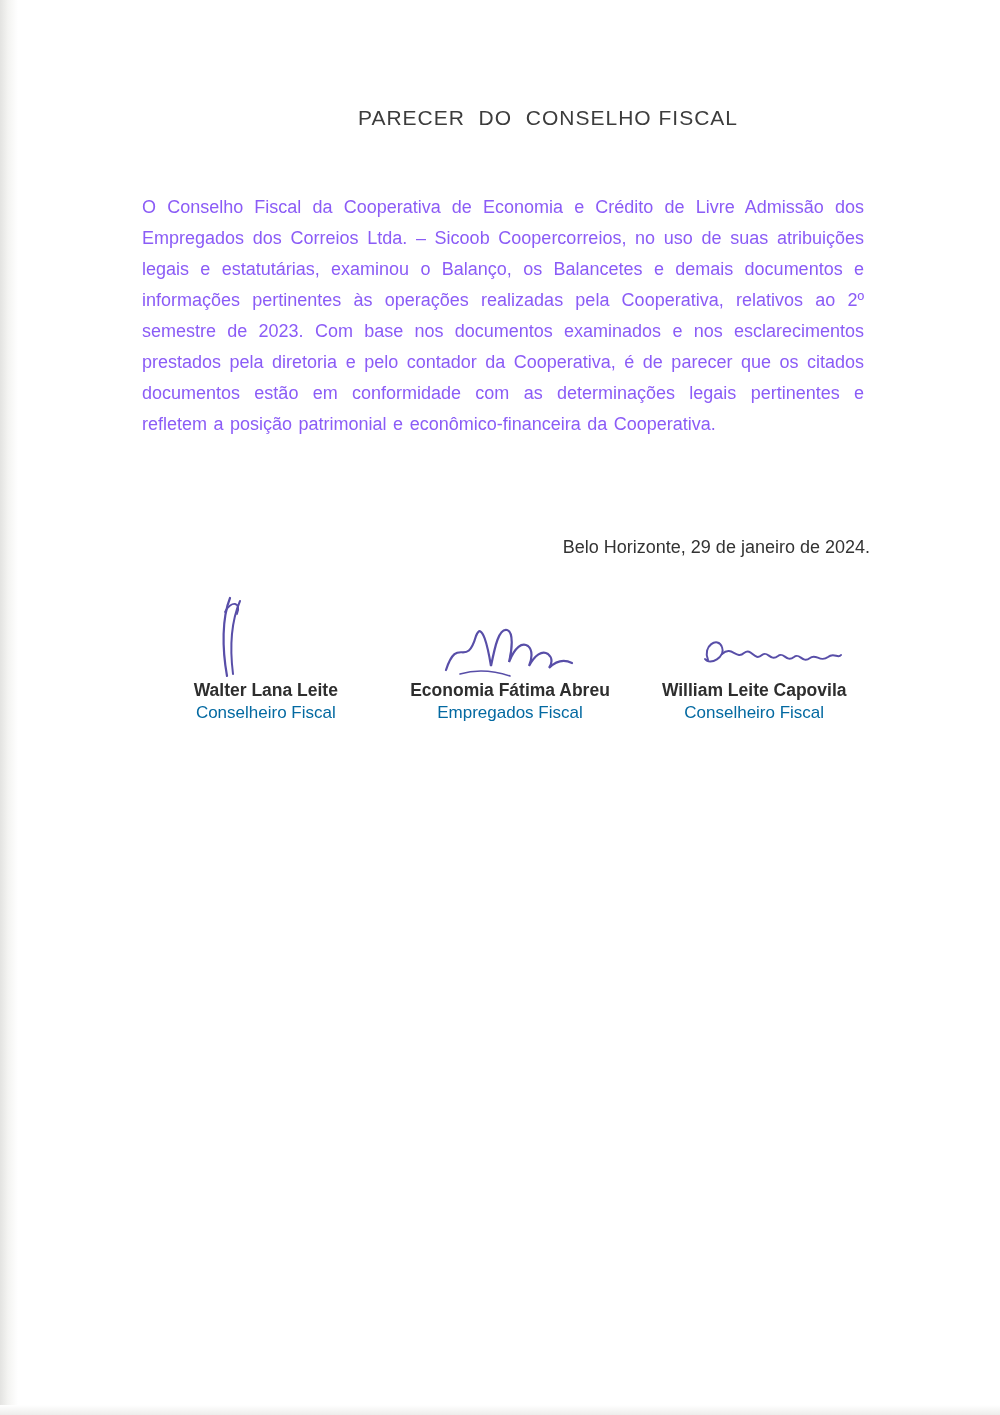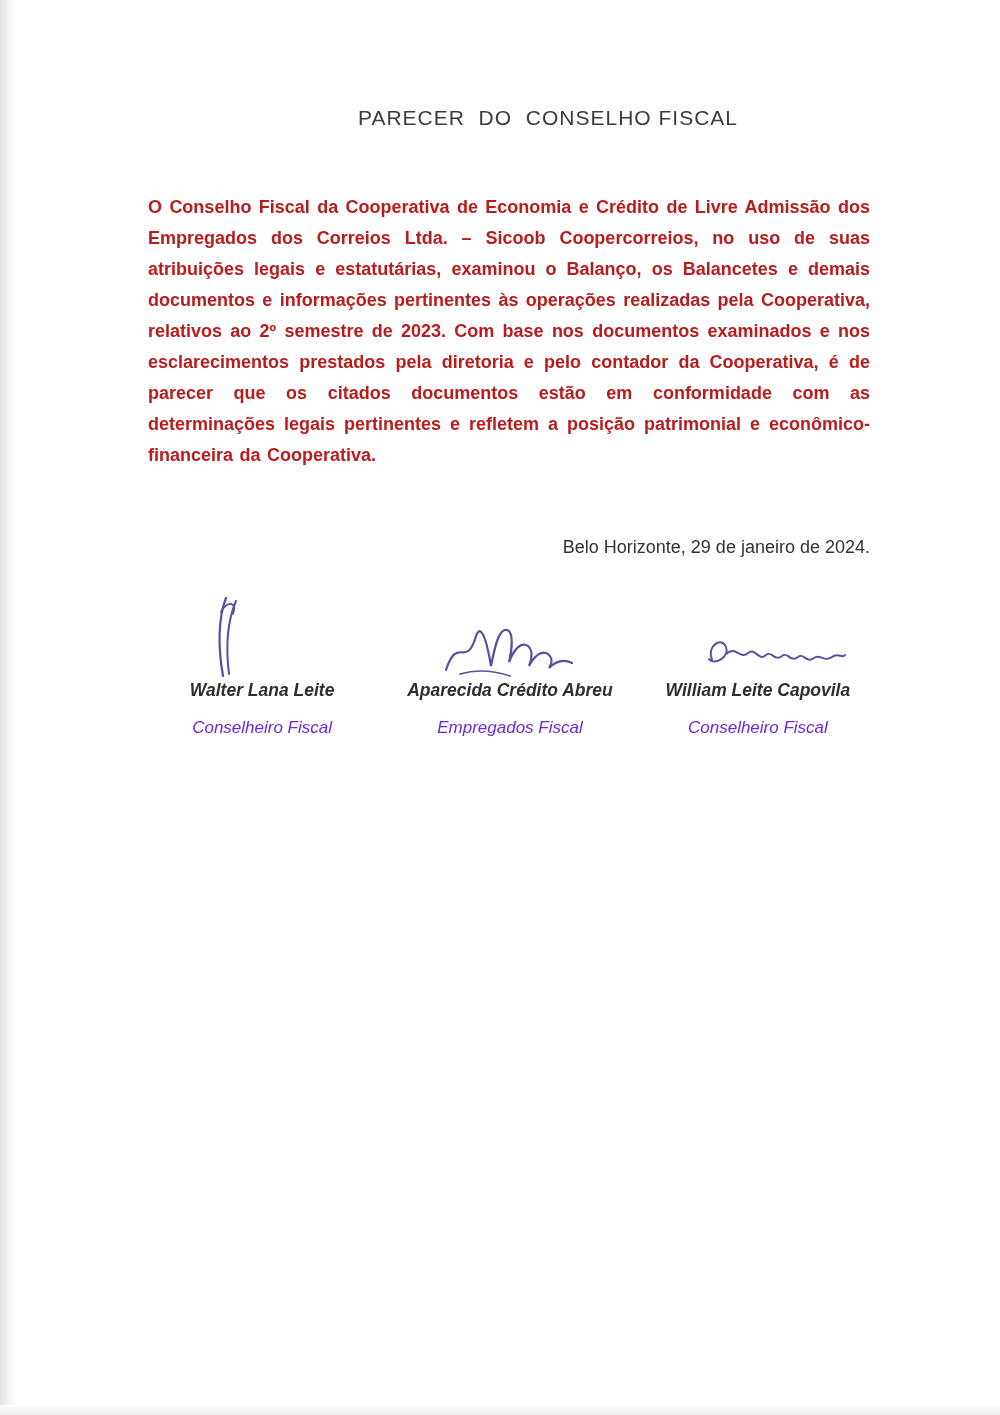--- a/index.html
+++ b/index.html
@@ -43,47 +43,45 @@
     font-size: 21px;
     font-weight: 400;
     letter-spacing: 1px;
     color: #3c3c3c;
     white-space: pre-wrap;
     margin-left: 48px;
   }
   .doc-body {
     position: absolute;
     top: 192px;
-    left: 148px;
+    left: 142px;
     width: 722px;
     font-size: 18px;
     line-height: 31px;
     text-align: justify;
-    color: #b91c1c;
+    color: #8b5cf6;
     word-spacing: 1.5px;
-    font-weight: bold;
   }
   .date-line {
     position: absolute;
     top: 531px;
     left: 148px;
     width: 722px;
     text-align: right;
     font-size: 18px;
     color: #333333;
     margin-top: 6px;
   }
   .signatures {
     position: absolute;
     top: 592px;
     left: 140px;
     width: 740px;
     display: flex;
-    justify-content: space-between;
-    font-style: italic;
+    justify-content: center;
   }
   .sig-col {
     display: flex;
     flex-direction: column;
     align-items: center;
     width: 33%;
   }
   .sig-art {
     height: 86px;
     display: flex;
@@ -91,23 +89,23 @@
     justify-content: center;
   }
   .sig-name {
     margin-top: 2px;
     font-size: 17.5px;
     font-weight: 700;
     color: #2e2e2e;
     white-space: nowrap;
   }
   .sig-role {
-    margin-top: 17px;
+    margin-top: 2px;
     font-size: 17px;
-    color: #6d28d9;
+    color: #0369a1;
     white-space: nowrap;
   }
   .sig-offset-left  { margin-left: -70px; }
   .sig-offset-right { margin-left: 30px; }
   svg.sig { display: block; }
 </style>
 </head>
 <body>
 
 <div class="page">
@@ -132,21 +130,21 @@
       <div class="sig-role">Conselheiro Fiscal</div>
     </div>
 
     <div class="sig-col">
       <div class="sig-art">
         <svg class="sig" width="140" height="62" viewBox="0 0 140 62">
           <path d="M6,54 C18,18 26,54 36,20 C42,4 48,32 51,50 C55,30 59,12 67,14 C74,16 72,34 69,46 C75,31 82,26 88,30 C93,34 92,43 89,50 C95,39 102,34 108,38 C113,42 112,48 109,52 C116,45 124,43 132,47" fill="none" stroke="#584ea8" stroke-width="2.2" stroke-linecap="round"></path>
           <path d="M20,58 C40,52 58,56 70,60" fill="none" stroke="#584ea8" stroke-width="1.6" stroke-linecap="round"></path>
         </svg>
       </div>
-      <div class="sig-name">Aparecida Crédito Abreu</div>
+      <div class="sig-name">Economia Fátima Abreu</div>
       <div class="sig-role">Empregados Fiscal</div>
     </div>
 
     <div class="sig-col">
       <div class="sig-art sig-offset-right">
         <svg class="sig" width="150" height="46" viewBox="0 0 150 46">
           <path d="M14,28 C8,14 24,4 28,15 C32,25 16,34 11,27" fill="none" stroke="#584ea8" stroke-width="2" stroke-linecap="round"></path>
           <path d="M28,22 C38,13 42,28 50,21 C58,15 60,30 68,23 C74,18 76,30 84,24 C90,19 92,31 100,25 C106,20 108,32 116,26 C122,21 126,31 134,25 C140,20 144,27 147,23" fill="none" stroke="#584ea8" stroke-width="2" stroke-linecap="round"></path>
         </svg>
       </div>

